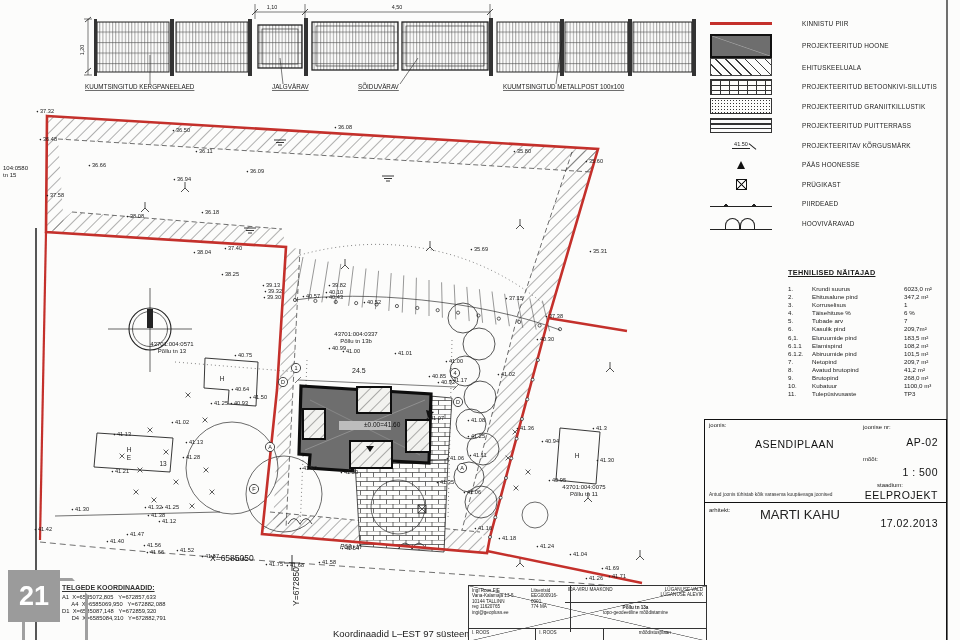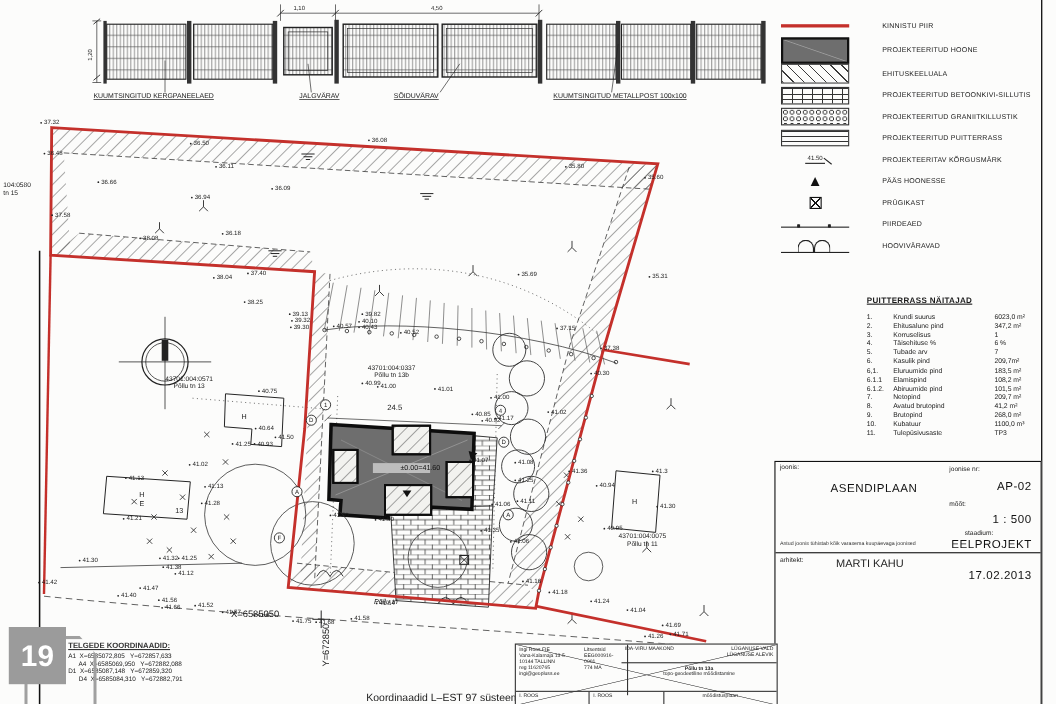--- a/index.html
+++ b/index.html
@@ -616,21 +616,21 @@
       </div>
       <div class="lg-item">
         <div class="lg-sw">
           <div class="sw-gate"></div>
         </div>
         <span class="lg-label">HOOVIVÄRAVAD</span>
       </div>
     </div>
 
   <div class="tech">
-    <div class="tech-title">PUITTERRASS NÄITAJAD</div>
+    <div class="tech-title">TEHNILISED NÄITAJAD</div>
     <div id="tech-rows">
         <div class="tech-row">
           <span class="tech-no">1.</span>
           <span class="tech-name">Krundi suurus</span>
           <span class="tech-val">6023,0 m²</span>
         </div>
         <div class="tech-row">
           <span class="tech-no">2.</span>
           <span class="tech-name">Ehitusalune pind</span>
           <span class="tech-val">347,2 m²</span>
@@ -705,21 +705,21 @@
       <span class="tb-lab" style="left:158px;top:4px">joonise nr:</span>
       <span class="tb-big" style="right:8px;top:16px">AP-02</span>
       <span class="tb-lab" style="left:158px;top:36px">mõõt:</span>
       <span class="tb-big" style="right:8px;top:46px">1 : 500</span>
       <span class="tb-lab" style="left:172px;top:62px">staadium:</span>
       <span class="tb-big" style="right:8px;top:69px">EELPROJEKT</span>
       <span class="tb-note" style="left:4px;top:72px;width:140px">Antud joonis tühistab kõik varasema kuupäevaga joonised</span>
     </div>
     <div class="tb-row tb-r4">
       <span class="tb-lab" style="left:4px;top:4px">arhitekt:</span>
-      <span class="tb-lab" style="left:55px;top:4px;font-size:10px">MARTI KAHU</span>
+      <span class="tb-lab" style="left:55px;top:4px;font-size:13px">MARTI KAHU</span>
       <span class="tb-big" style="right:8px;top:14px">17.02.2013</span>
     </div>
   </div>
 
   <div class="stamp">
     <div class="c1" id="stamp-firm">
         <div>Ingi Roos FIE</div>
         <div style="width: 60px;">Vana-Kalamaja 13-5</div>
         <div style="width: 60px;">10144 TALLINN</div>
         <div style="width: 60px;">reg 11620765</div>
@@ -750,16 +750,16 @@
     <div id="axes-lines">
         <div class="axes-line">A1  X=6585072,805   Y=672857,633</div>
         <div class="axes-line">      A4  X=6585069,950   Y=672882,088</div>
         <div class="axes-line">D1  X=6585087,148   Y=672859,320</div>
         <div class="axes-line">      D4  X=6585084,310   Y=672882,791</div>
       </div>
   </div>
 
   <div class="logo">
     <div class="outline"></div>
-    <div class="box">19</div>
+    <div class="box">21</div>
   </div>
 
 </div>
 
 </body></html>

